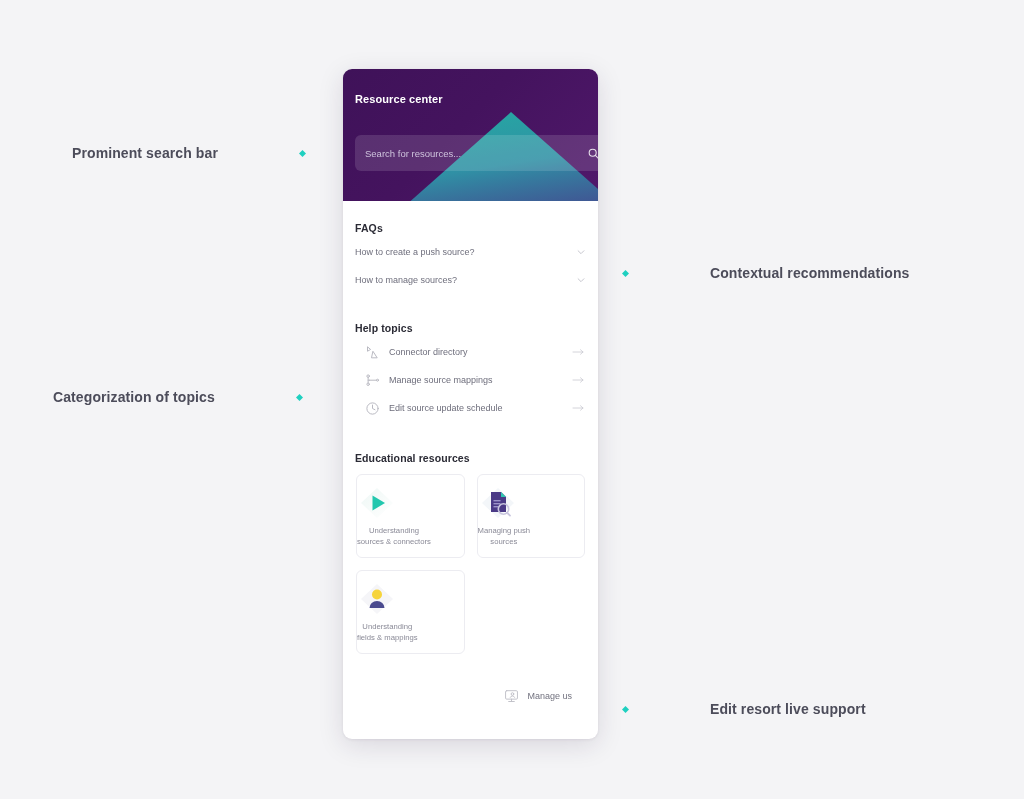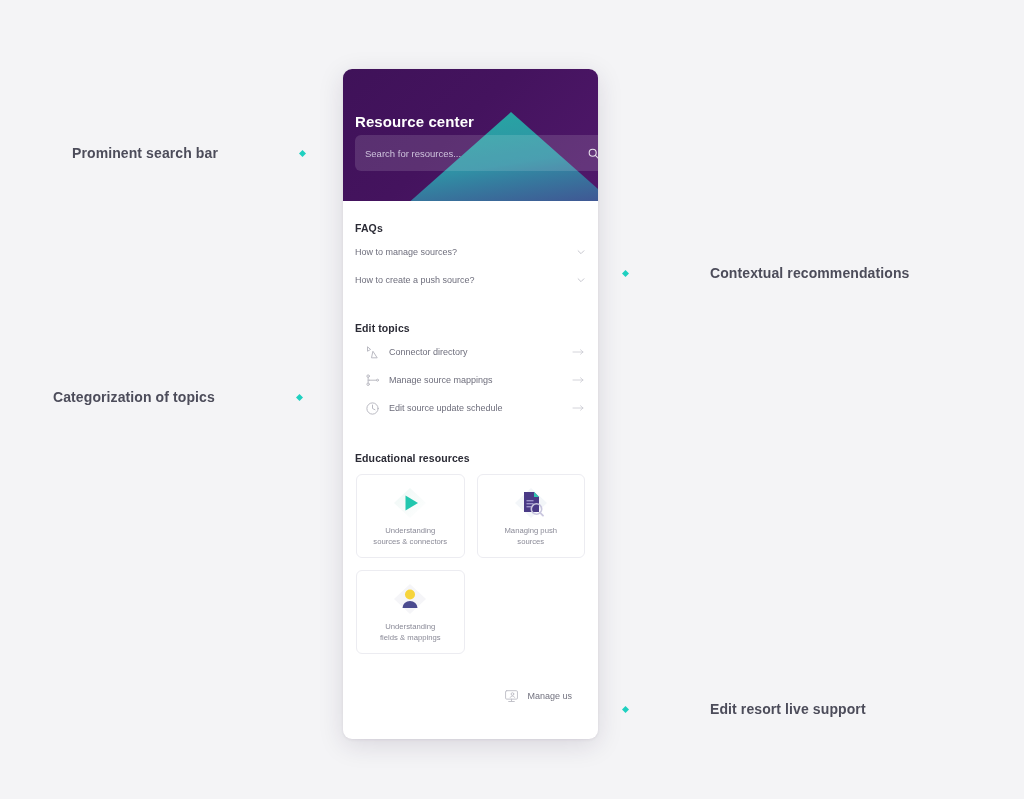--- a/index.html
+++ b/index.html
@@ -37,25 +37,24 @@
     position: absolute;
     left: 0; top: 0;
     width: 100%; height: 100%;
     pointer-events: none;
   }
   .header-title {
     position: absolute;
     left: 12px;
     top: 24px;
     color: #ffffff;
-    font-size: 15px;
+    font-size: 11px;
     font-weight: bold;
     letter-spacing: .1px;
     z-index: 3;
-    margin-top: 20px;
   }
   .search-bar {
     position: absolute;
     left: 12px;
     top: 66px;
     width: 255px;
     height: 36px;
     border-radius: 6px;
     background: rgba(255,255,255,.13);
     z-index: 3;
@@ -119,21 +118,21 @@
     gap: 12px;
     padding: 0 1px;
   }
   .edu-card {
     height: 84px;
     border: 1px solid #ececf1;
     border-radius: 6px;
     background: #fff;
     display: flex;
     flex-direction: column;
-    align-items: center;
+    align-items: flex-start;
     justify-content: center;
     cursor: pointer;
   }
   .edu-icon-wrap {
     width: 40px; height: 38px;
     display: flex; align-items: center; justify-content: center;
     margin-bottom: 4px;
   }
   .edu-label {
     font-size: 7.7px;
@@ -202,34 +201,34 @@
       </svg>
     </div>
   </div>
 
   <div class="panel-body">
 
     <div class="section-title">FAQs</div>
 
 
     <div class="faq-row">
+      <span class="faq-label">How to create a push source?</span>
+      <svg class="chev" viewBox="0 0 24 24" fill="none" stroke="#9a9aa8" stroke-width="2.4" stroke-linecap="round" stroke-linejoin="round">
+        <polyline points="5,9 12,16 19,9"></polyline>
+      </svg>
+    </div>
+
+    <div class="faq-row">
       <span class="faq-label">How to manage sources?</span>
       <svg class="chev" viewBox="0 0 24 24" fill="none" stroke="#9a9aa8" stroke-width="2.4" stroke-linecap="round" stroke-linejoin="round">
         <polyline points="5,9 12,16 19,9"></polyline>
       </svg>
     </div>
 
-    <div class="faq-row">
-      <span class="faq-label">How to create a push source?</span>
-      <svg class="chev" viewBox="0 0 24 24" fill="none" stroke="#9a9aa8" stroke-width="2.4" stroke-linecap="round" stroke-linejoin="round">
-        <polyline points="5,9 12,16 19,9"></polyline>
-      </svg>
-    </div>
-
-    <div class="section-title help">Edit topics</div>
+    <div class="section-title help">Help topics</div>
 
     <div class="help-row">
       <svg class="help-ico" viewBox="0 0 24 24" fill="none" stroke="#8b8b99" stroke-width="1.6" stroke-linecap="round" stroke-linejoin="round">
         <path d="M4 3.5 L4 10 L8.4 7.4 Z"></path>
         <path d="M13 10.5 L19.5 20.5 L11 20.5 Z"></path>
       </svg>
       <span class="help-label">Connector directory</span>
       <svg class="arrow" viewBox="0 0 26 14" fill="none" stroke="#9a9aa8" stroke-width="1.5" stroke-linecap="round" stroke-linejoin="round">
         <line x1="2" y1="7" x2="22" y2="7"></line>
         <polyline points="17,2.5 22,7 17,11.5"></polyline>

